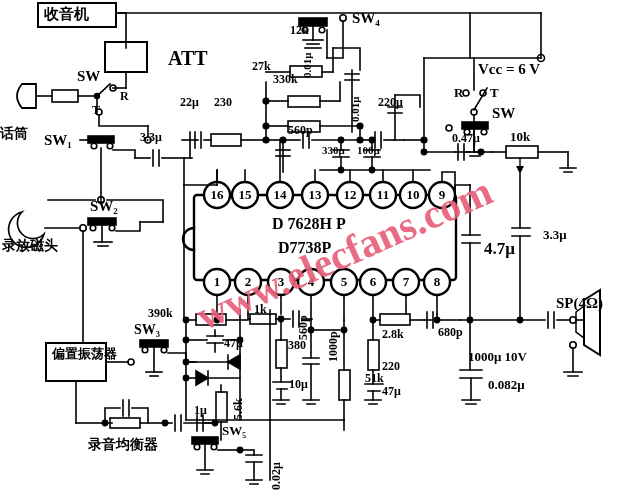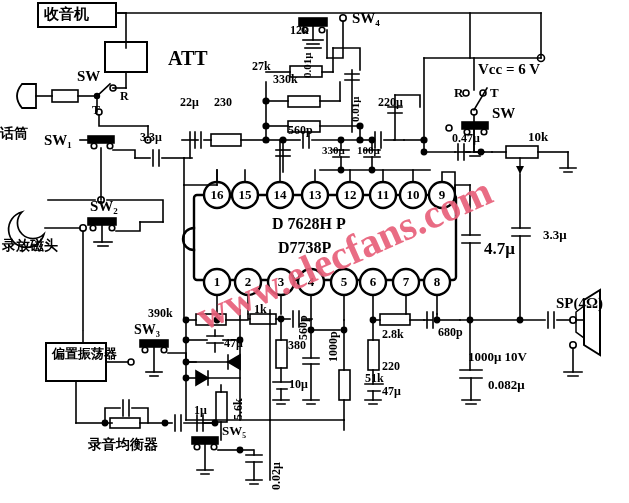--- a/index.html
+++ b/index.html
@@ -450,21 +450,21 @@
   <div class="lbl" style="left:288px;top:124px;font-size:12px;">560p</div>
   <div class="lbl" style="left:378px;top:96px;font-size:12px;">220μ</div>
   <div class="lbl" style="left:322px;top:145px;font-size:11px;">330μ</div>
   <div class="lbl" style="left:357px;top:145px;font-size:11px;">100μ</div>
 
   <div class="lbl" style="left:478px;top:62px;font-size:15px;">Vcc = 6 V</div>
   <div class="lbl" style="left:454px;top:86px;font-size:13px;">R</div>
   <div class="lbl" style="left:490px;top:86px;font-size:13px;">T</div>
   <div class="lbl" style="left:492px;top:106px;font-size:15px;">SW</div>
   <div class="lbl" style="left:452px;top:132px;font-size:12px;">0.47μ</div>
-  <div class="lbl" style="left:528px;top:130px;font-size:13px;font-family:Liberation Serif, serif;">10k</div>
+  <div class="lbl" style="left:510px;top:130px;font-size:13px;font-family:Liberation Serif, serif;">10k</div>
   <div class="lbl" style="left:484px;top:240px;font-size:17px;">4.7μ</div>
   <div class="lbl" style="left:543px;top:228px;font-size:13px;">3.3μ</div>
 
   <div class="lbl" style="left:148px;top:307px;font-size:12px;">390k</div>
   <div class="lbl" style="left:224px;top:337px;font-size:12px;">47μ</div>
   <div class="lbl rot" style="left:232px;top:420px;font-size:12px;">5.6k</div>
   <div class="lbl" style="left:194px;top:404px;font-size:12px;">1μ</div>
   <div class="lbl rot" style="left:270px;top:490px;font-size:12px;">0.02μ</div>
 
   <div class="lbl" style="left:254px;top:303px;font-size:12px;">1k</div>

